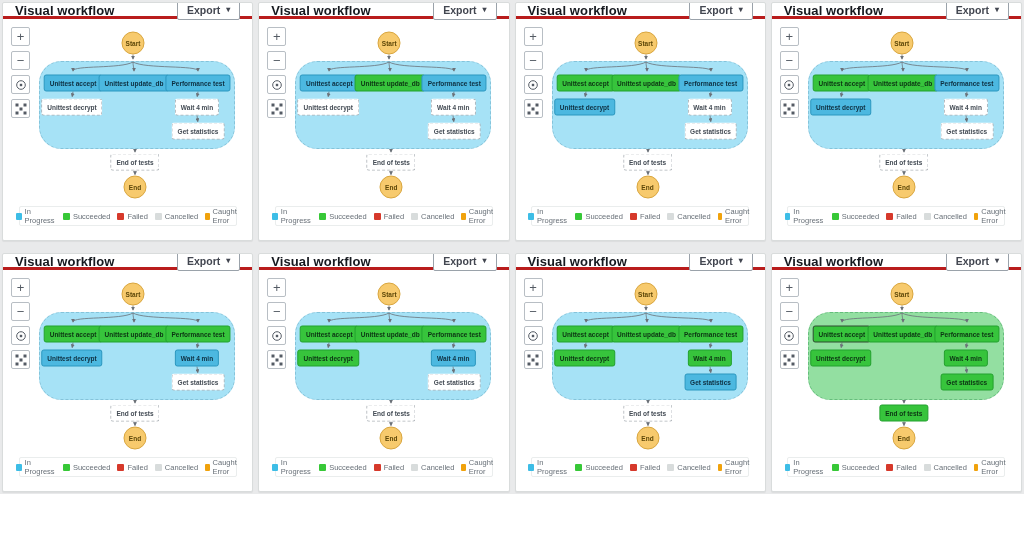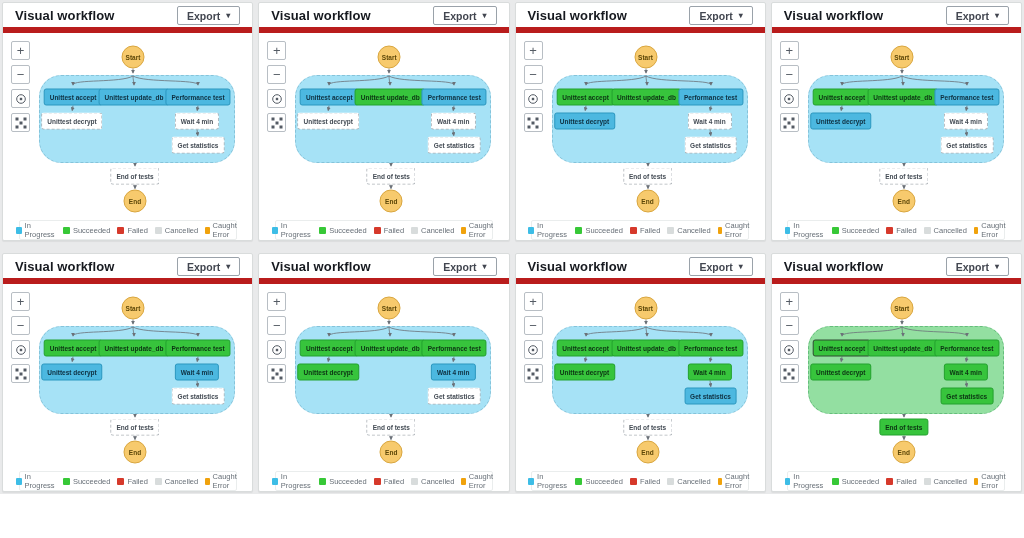--- a/index.html
+++ b/index.html
@@ -9,21 +9,21 @@
     display:grid; grid-template-columns:repeat(4,1fr);
     gap:12px 5px; padding:2px; background:#e9eaeb;
   }
   .card {
     background:#fff; border:1px solid #d9dcdc; border-radius:2px;
     height:239px; overflow:hidden; box-shadow:0 1px 1px rgba(0,0,0,.06);
     display:flex; flex-direction:column;
   }
   .card-header {
     display:flex; align-items:center; justify-content:space-between;
-    padding:6px 12px 5px 12px; border-bottom:6px solid #b91c1c; height:30px;
+    padding:6px 12px 5px 12px; border-bottom:3px solid #b91c1c; height:16px;
   }
   .card-title { font-size:13px; font-weight:700; color:#16191f; letter-spacing:.1px; }
   .export-btn {
     display:inline-flex; align-items:center; gap:6px; cursor:pointer;
     background:#fff; border:1px solid #9aa2aa; border-radius:2px;
     padding:2px 9px; height:19px; font-family:inherit;
     font-size:10.5px; font-weight:700; color:#424650;
   }
   .export-btn .caret { font-size:8px; line-height:1; color:#424650; }
   .diagram { position:relative; height:186px; width:100%; }

